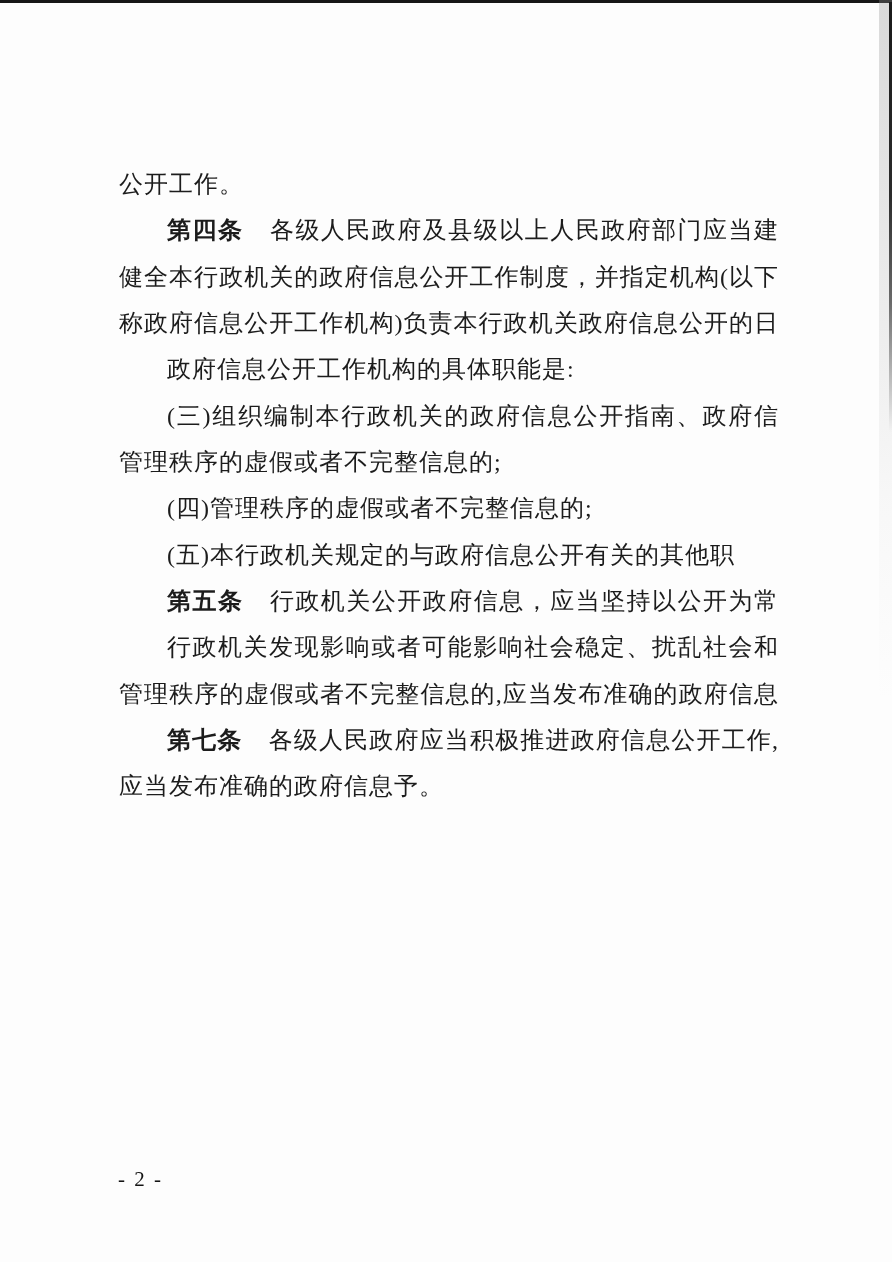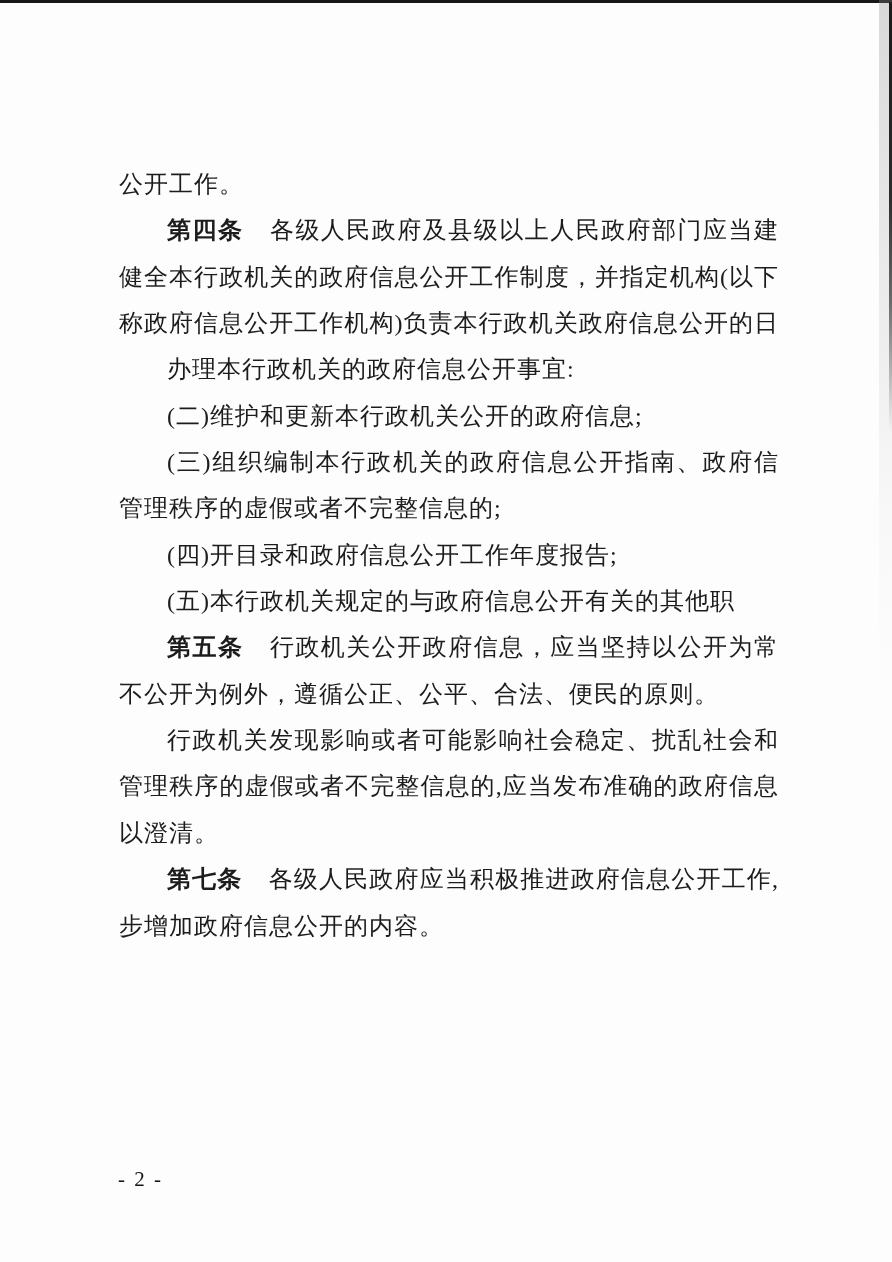--- a/index.html
+++ b/index.html
@@ -82,29 +82,26 @@
 <div class="page">
   <div class="edge-top"></div>
   <div class="edge-right-soft"></div>
   <div class="edge-right-line"></div>
 
   <div class="text-block" id="lines">
       <div class="doc-line"><span>公开工作。</span></div>
       <div class="doc-line indent full"><span class="article-no">第四条</span><span class="gap"></span><span>各级人民政府及县级以上人民政府部门应当建立</span></div>
       <div class="doc-line full"><span>健全本行政机关的政府信息公开工作制度，并指定机构(以下统</span></div>
       <div class="doc-line full"><span>称政府信息公开工作机构)负责本行政机关政府信息公开的日常</span></div>
-      <div class="doc-line indent"><span>办理本行政机关的政府信息公开事宜:</span></div>
-      <div class="doc-line indent"><span>(二)维护和更新本行政机关公开的政府信息;</span></div>
+      <div class="doc-line indent"><span>政府信息公开工作机构的具体职能是:</span></div>
       <div class="doc-line indent full"><span>(三)组织编制本行政机关的政府信息公开指南、政府信息公</span></div>
       <div class="doc-line"><span>管理秩序的虚假或者不完整信息的;</span></div>
-      <div class="doc-line indent"><span>(四)开目录和政府信息公开工作年度报告;</span></div>
+      <div class="doc-line indent"><span>(四)管理秩序的虚假或者不完整信息的;</span></div>
       <div class="doc-line indent"><span>(五)本行政机关规定的与政府信息公开有关的其他职能。</span></div>
       <div class="doc-line indent full"><span class="article-no">第五条</span><span class="gap"></span><span>行政机关公开政府信息，应当坚持以公开为常态、</span></div>
-      <div class="doc-line"><span>不公开为例外，遵循公正、公平、合法、便民的原则。</span></div>
       <div class="doc-line indent full"><span>行政机关发现影响或者可能影响社会稳定、扰乱社会和经济</span></div>
       <div class="doc-line full"><span>管理秩序的虚假或者不完整信息的,应当发布准确的政府信息予</span></div>
-      <div class="doc-line"><span>以澄清。</span></div>
       <div class="doc-line indent full"><span class="article-no">第七条</span><span class="gap"></span><span>各级人民政府应当积极推进政府信息公开工作,逐</span></div>
-      <div class="doc-line"><span>步增加政府信息公开的内容。</span></div>
+      <div class="doc-line"><span>应当发布准确的政府信息予。</span></div>
     </div>
 
   <div class="page-number">- 2 -</div>
 </div>
 
 </body></html>

